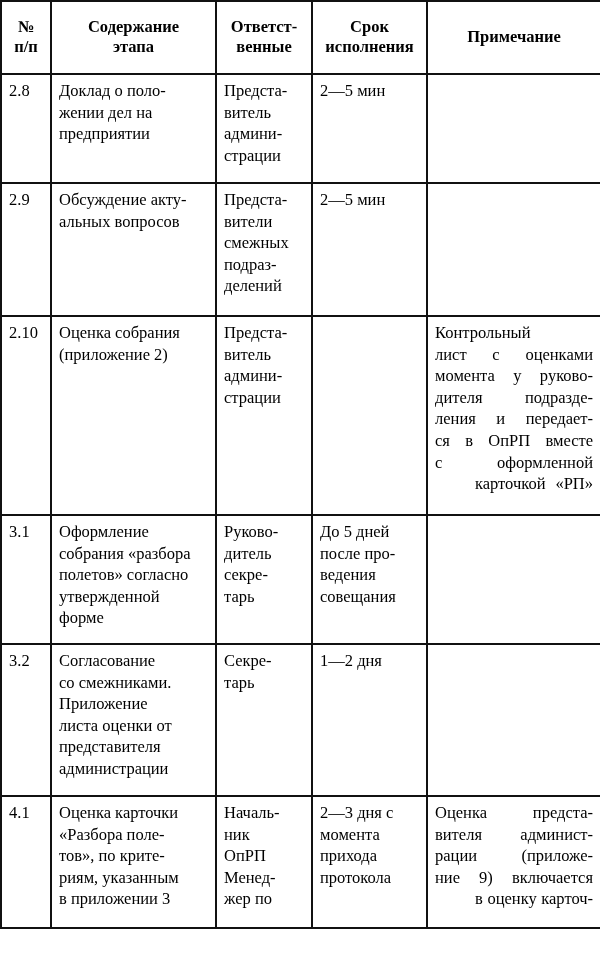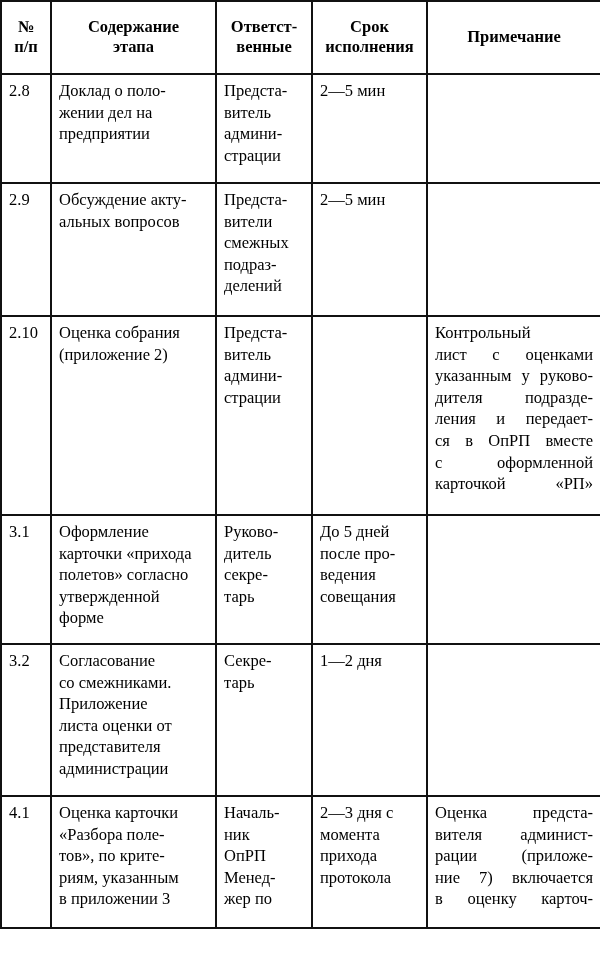--- a/index.html
+++ b/index.html
@@ -88,20 +88,21 @@
     padding-left: 8px;
     padding-right: 8px;
   }
   td.note .ln {
     display: block;
     text-align: justify;
     text-align-last: justify;
   }
   td.note .ln.last {
     text-align-last: justify;
+    margin-left: 40px;
   }
 
   
   .ln { display: block; }
 
   .row-28  td { height: 96px; }
   .row-29  td { height: 120px; }
   .row-210 td { height: 186px; }
   .row-31  td { height: 116px; margin-left: 8px; }
   .row-32  td { height: 139px; margin-left: 36px; }
@@ -188,33 +189,33 @@
           <td>
             <span class="ln">Предста-</span>
             <span class="ln">витель</span>
             <span class="ln">админи-</span>
             <span class="ln last">страции</span>
           </td>
           <td></td>
           <td class="note">
             <span class="ln">Контрольный</span>
             <span class="ln">лист с оценками</span>
-            <span class="ln">указанным у руково-</span>
+            <span class="ln">момента у руково-</span>
             <span class="ln">дителя подразде-</span>
             <span class="ln">ления и передает-</span>
             <span class="ln">ся в ОпРП вместе</span>
             <span class="ln">с оформленной</span>
             <span class="ln last">карточкой «РП»</span>
           </td>
         </tr>
         <tr class="row-31">
           <td class="num">3.1</td>
           <td>
             <span class="ln">Оформление</span>
-            <span class="ln">карточки «прихода</span>
+            <span class="ln">собрания «разбора</span>
             <span class="ln">полетов» согласно</span>
             <span class="ln">утвержденной</span>
             <span class="ln last">форме</span>
           </td>
           <td>
             <span class="ln">Руково-</span>
             <span class="ln">дитель</span>
             <span class="ln">секре-</span>
             <span class="ln last">тарь</span>
           </td>
@@ -264,19 +265,19 @@
           <td>
             <span class="ln">2—3 дня с</span>
             <span class="ln">момента</span>
             <span class="ln">прихода</span>
             <span class="ln last">протокола</span>
           </td>
           <td class="note">
             <span class="ln">Оценка предста-</span>
             <span class="ln">вителя админист-</span>
             <span class="ln">рации (приложе-</span>
-            <span class="ln">ние 7) включается</span>
+            <span class="ln">ние 9) включается</span>
             <span class="ln last">в оценку карточ-</span>
           </td>
         </tr>
       </tbody>
   </table>
 </div>
 
 </body></html>

